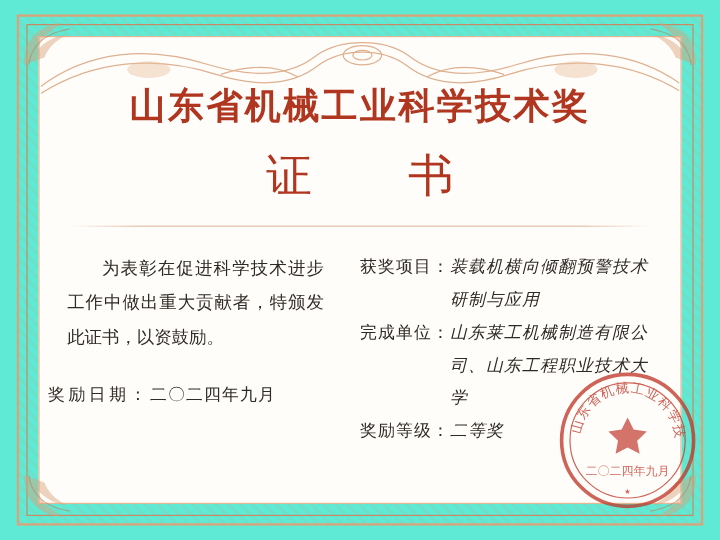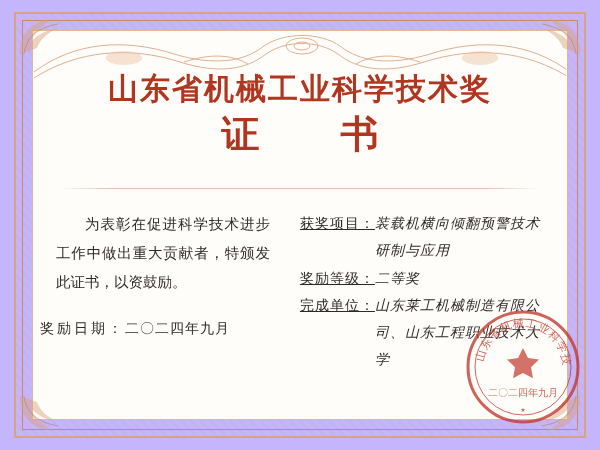--- a/index.html
+++ b/index.html
@@ -5,21 +5,21 @@
   html,body{margin:0;padding:0;}
   body{
     width:600px;height:450px;
     background:#ffffff;
     font-family:"DejaVu Sans", sans-serif;
     overflow:hidden;
   }
   .certificate{
     position:relative;
     width:600px;height:450px;
-    background:#c4b5fd;
+    background:#5eead4;
     box-sizing:border-box;
   }
   
   .frame-outer{
     position:absolute;
     left:14px;top:12px;right:14px;bottom:12px;
     border:2px solid #d7a47e;
     background:
       repeating-linear-gradient(45deg,
         rgba(214,150,110,0.10) 0px,
@@ -75,23 +75,23 @@
   .title-main{
     font-family:"DejaVu Sans", sans-serif;
     font-size:30px;
     font-weight:bold;
     letter-spacing:2px;
     color:#b0361f;
     text-shadow:0 1px 0 rgba(255,255,255,0.6);
     line-height:1.1;
   }
   .title-sub{
-    margin-top:8px;
+    margin-top:20px;
     font-size:38px;
-    font-weight:bold;
+    font-weight:normal;
     letter-spacing:34px;
     text-indent:34px;
     color:#b0361f;
     line-height:1.15;
   }
 
   .divider{
     position:absolute;
     left:26px;right:26px;top:158px;
     height:1px;
@@ -129,21 +129,20 @@
   .field{
     font-size:14px;
     color:#2e2a26;
     line-height:1.95;
     font-family:"DejaVu Serif", serif;
     display:flex;
   }
   .field .lbl{
     white-space:nowrap;
     letter-spacing:1px;
-    text-decoration:underline;
   }
   .field .val{
     flex:1;
     letter-spacing:1px;
     font-style:italic;
   }
   .meta{
     position:absolute;
     left:8px;
     top:126px;
@@ -238,26 +237,26 @@
           </div>
         </div>
       </div>
 
       <div class="col-right">
         <div class="field">
           <span class="lbl">获奖项目：</span>
           <span class="val">装载机横向倾翻预警技术研制与应用</span>
         </div>
         <div class="field">
+          <span class="lbl">完成单位：</span>
+          <span class="val">山东莱工机械制造有限公司、山东工程职业技术大学</span>
+        </div>
+        <div class="field">
           <span class="lbl">奖励等级：</span>
           <span class="val">二等奖</span>
-        </div>
-        <div class="field">
-          <span class="lbl">完成单位：</span>
-          <span class="val">山东莱工机械制造有限公司、山东工程职业技术大学</span>
         </div>
       </div>
     </div>
   </div>
 
   <div class="seal">
     <svg width="118" height="118" viewBox="0 0 118 118">
       <g opacity=".78">
         <circle cx="59" cy="59" r="55" fill="none" stroke="#c0392b" stroke-width="3"></circle>
         <circle cx="59" cy="59" r="48" fill="none" stroke="#c0392b" stroke-width="1"></circle>

